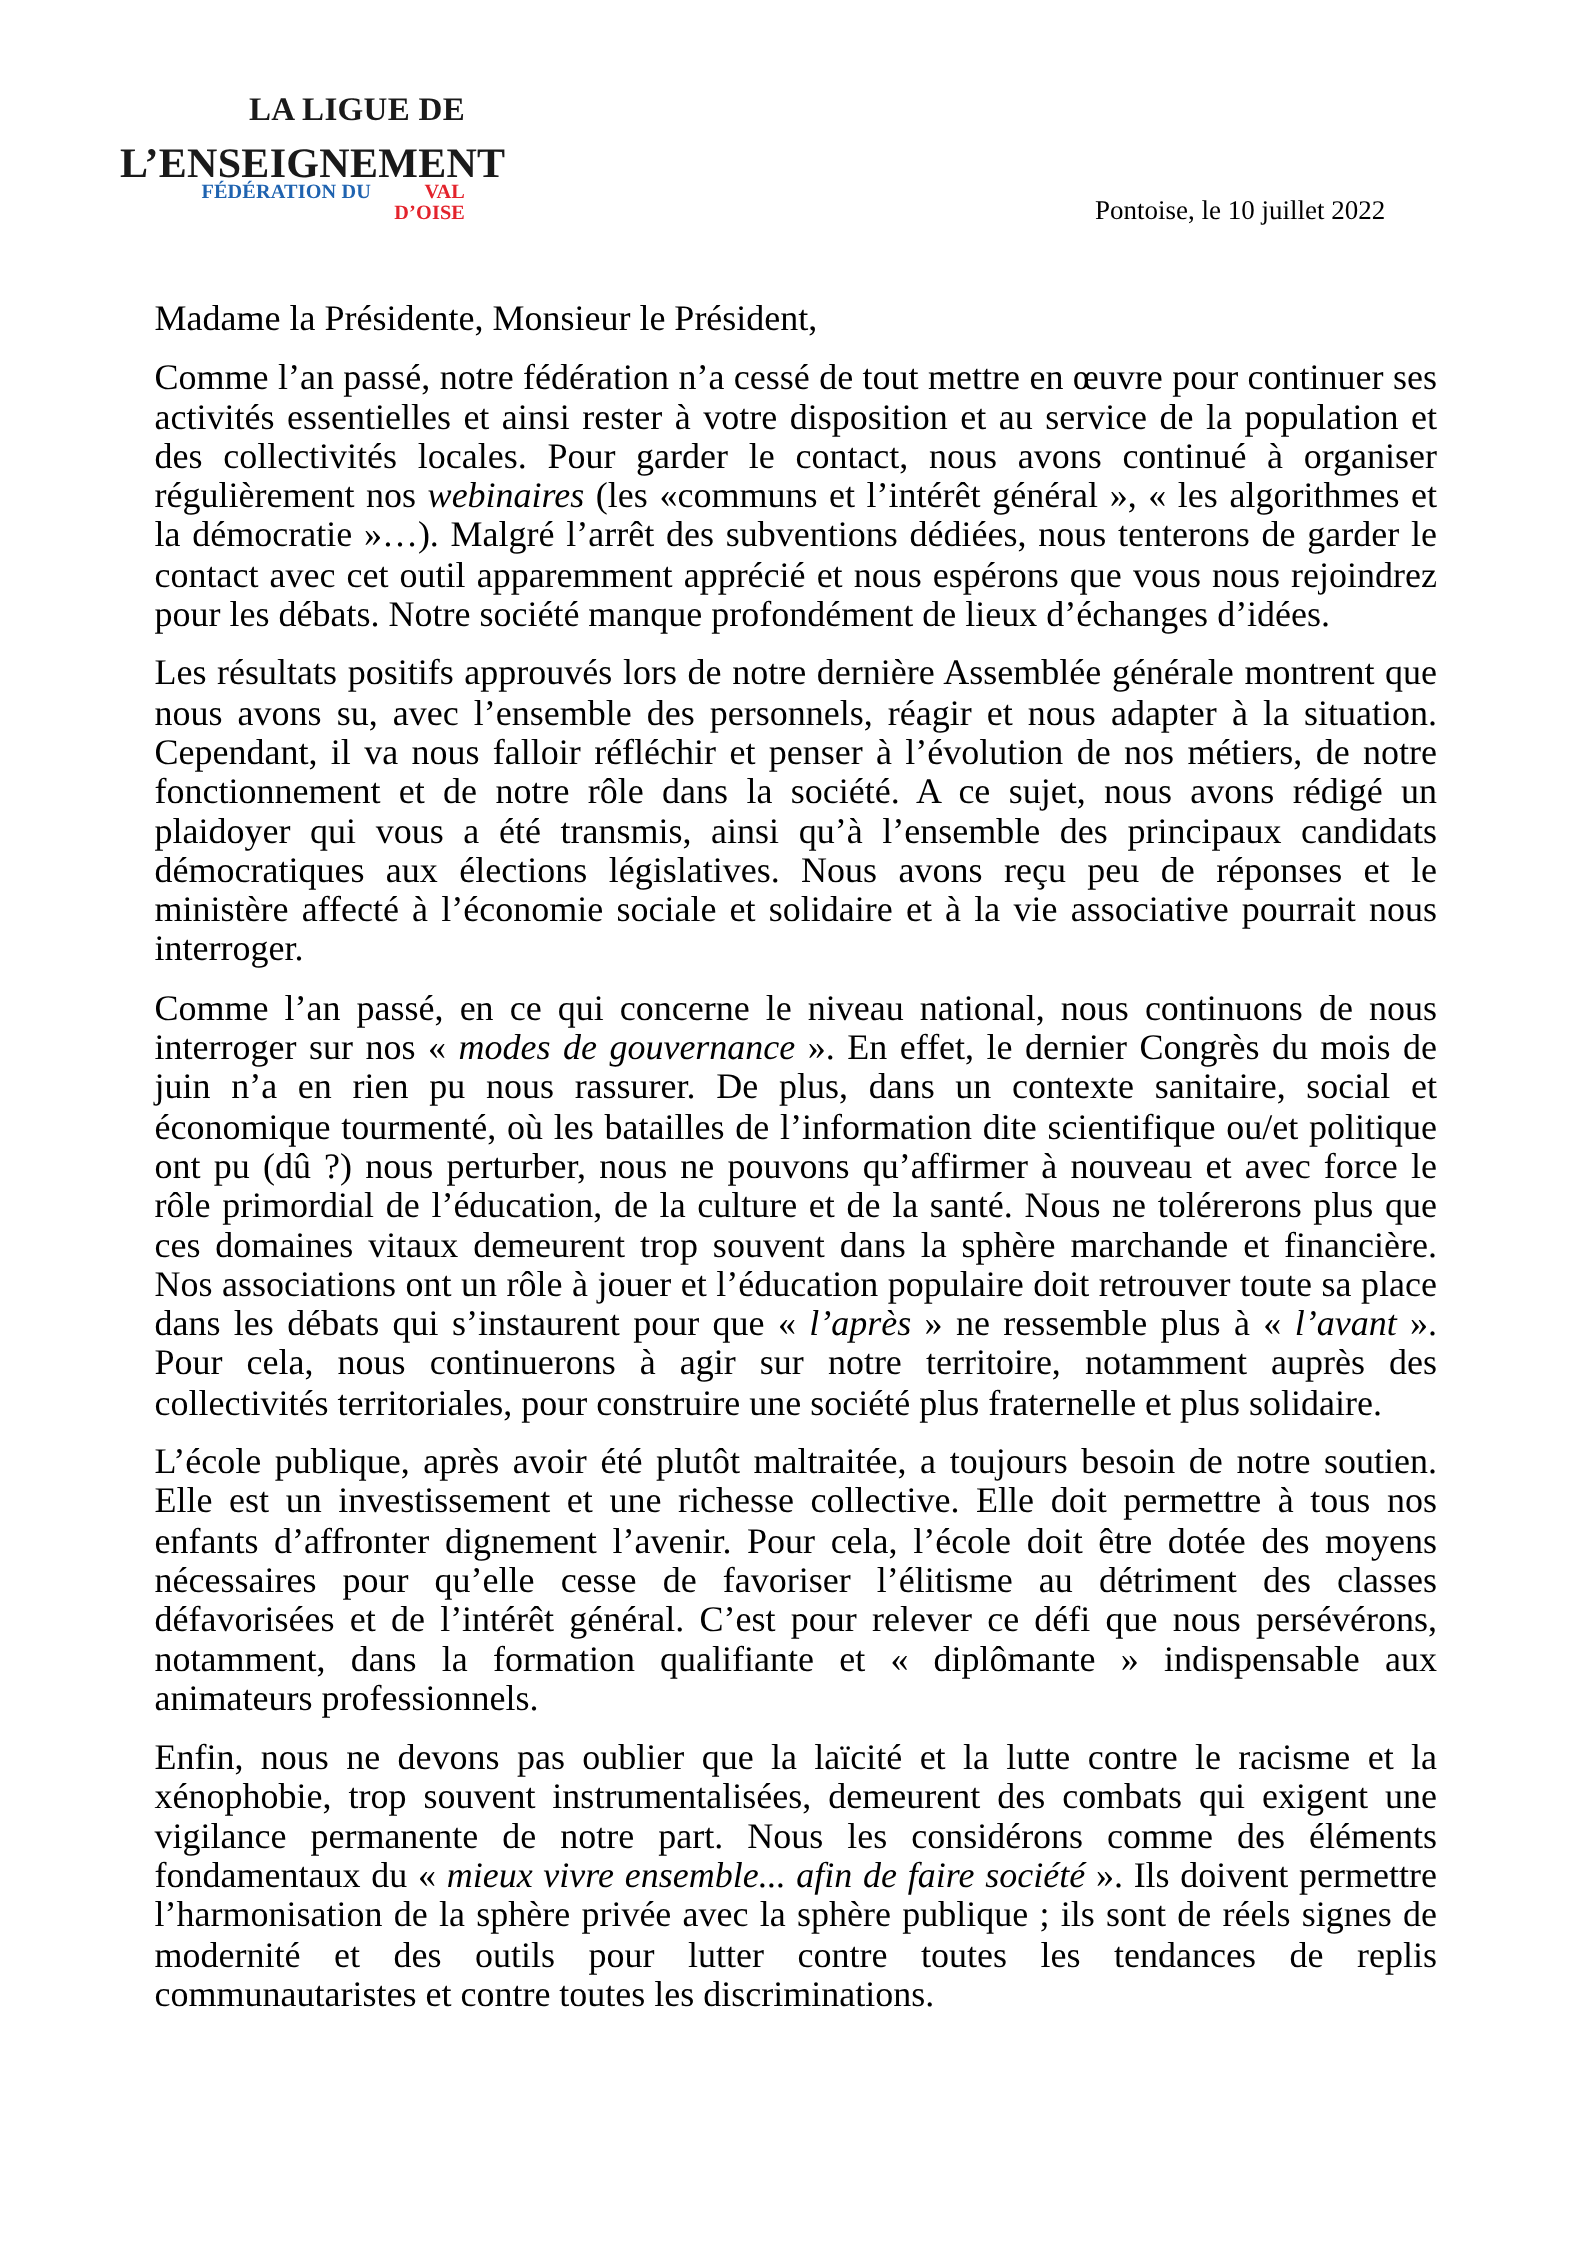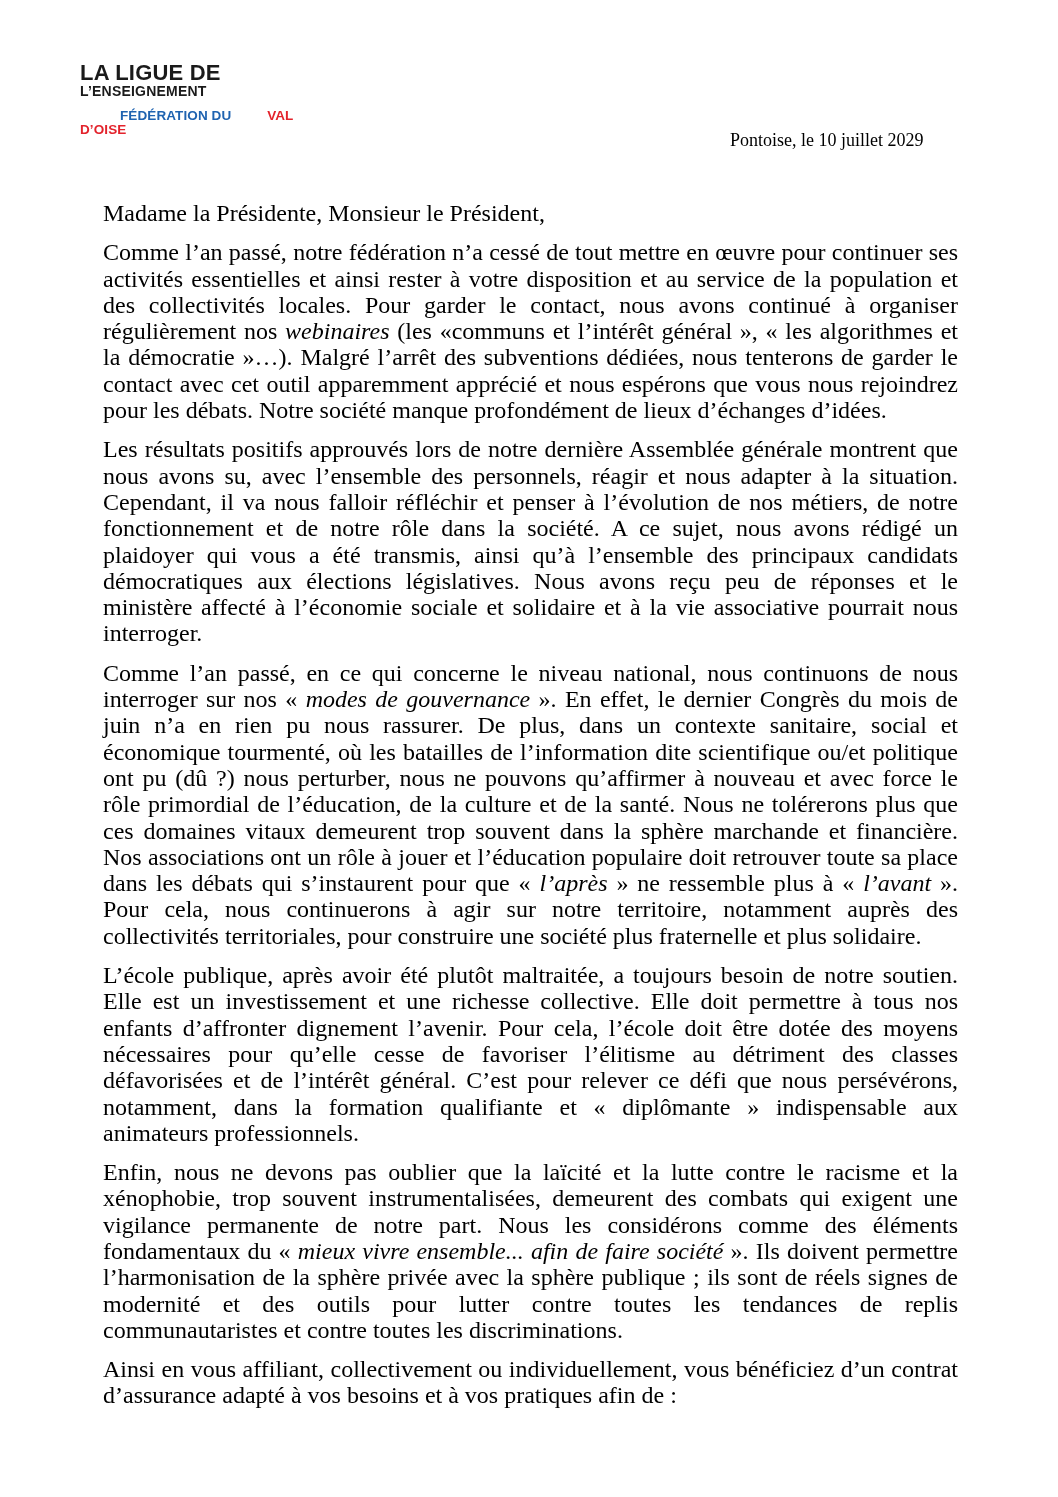--- a/index.html
+++ b/index.html
@@ -1,40 +1,39 @@
 <!DOCTYPE html>
 <html><head>
 <meta charset="utf-8">
 <style>
   html, body { margin: 0; padding: 0; background: #ffffff; }
   body { width: 1058px; height: 1497px; position: relative; overflow: hidden; }
-  .logo { position: absolute; left: 80px; top: 62px; width: 230px; text-align: left; font-family: Liberation Sans, sans-serif; font-weight: bold; line-height: 1; }
+  .logo { position: absolute; left: 80px; top: 62px; width: 230px; text-align: right; font-family: Liberation Serif, serif; font-weight: bold; line-height: 1; }
   .logo .l1 { font-size: 22px; color: #1a1a1a; letter-spacing: 0.2px; display: block; height: 22px; }
-  .logo .l2 { font-size: 14px; color: #1a1a1a; letter-spacing: 0.2px; display: block; height: 23px; margin-top: 0px; }
+  .logo .l2 { font-size: 28px; color: #1a1a1a; letter-spacing: 0.2px; display: block; height: 23px; margin-top: 12px; }
   .logo .l3 { font-size: 13.5px; display: block; margin-top: 2px; letter-spacing: 0.1px; }
   .logo .blue { color: #1f63b0; margin-left: 40px; }
   .logo .red { color: #e3232c; margin-left: 32px; }
   .date { position: absolute; left: 730px; top: 130px; font-family: "Liberation Serif", serif; font-size: 18px; color: #000; }
   .content { position: absolute; left: 103px; top: 200px; width: 855px; font-family: "Liberation Serif", serif; font-size: 24px; line-height: 26.3px; color: #000; text-align: justify; }
   .content p { margin: 0 0 13px 0; }
   .content .salutation { margin-bottom: 13px; }
   em { }
 </style>
 </head>
 <body>
 
 <div class="logo">
   <span class="l1">LA LIGUE DE</span>
   <span class="l2">L’ENSEIGNEMENT</span>
   <span class="l3"><span class="blue">FÉDÉRATION DU </span><span class="red">VAL D’OISE</span></span>
 </div>
 
-<div class="date">Pontoise, le 10 juillet 2029</div>
+<div class="date">Pontoise, le 10 juillet 2022</div>
 
 <div class="content">
   <p class="salutation">Madame la Présidente, Monsieur le Président,</p>
   <p><span>Comme l’an passé, notre fédération n’a cessé de tout mettre en œuvre pour continuer ses activités essentielles et ainsi rester à votre disposition et au service de la population et des collectivités locales. Pour garder le contact, nous avons continué à organiser régulièrement nos </span><em>webinaires</em><span> (les «communs et l’intérêt général », « les algorithmes et la démocratie »…). Malgré l’arrêt des subventions dédiées, nous tenterons de garder le contact avec cet outil apparemment apprécié et nous espérons que vous nous rejoindrez pour les débats. Notre société manque profondément de lieux d’échanges d’idées.</span></p>
   <p>Les résultats positifs approuvés lors de notre dernière Assemblée générale montrent que nous avons su, avec l’ensemble des personnels, réagir et nous adapter à la situation. Cependant, il va nous falloir réfléchir et penser à l’évolution de nos métiers, de notre fonctionnement et de notre rôle dans la société. A ce sujet, nous avons rédigé un plaidoyer qui vous a été transmis, ainsi qu’à l’ensemble des principaux candidats démocratiques aux élections législatives. Nous avons reçu peu de réponses et le ministère affecté à l’économie sociale et solidaire et à la vie associative pourrait nous interroger.</p>
   <p><span>Comme l’an passé, en ce qui concerne le niveau national, nous continuons de nous interroger sur nos « </span><em>modes de gouvernance</em><span> ». En effet, le dernier Congrès du mois de juin n’a en rien pu nous rassurer. De plus, dans un contexte sanitaire, social et économique tourmenté, où les batailles de l’information dite scientifique ou/et politique ont pu (dû ?) nous perturber, nous ne pouvons qu’affirmer à nouveau et avec force le rôle primordial de l’éducation, de la culture et de la santé. Nous ne tolérerons plus que ces domaines vitaux demeurent trop souvent dans la sphère marchande et financière. Nos associations ont un rôle à jouer et l’éducation populaire doit retrouver toute sa place dans les débats qui s’instaurent pour que « </span><em>l’après</em><span> » ne ressemble plus à « </span><em>l’avant</em><span> ».  Pour cela, nous continuerons à agir sur notre territoire, notamment auprès des collectivités territoriales, pour construire une société plus fraternelle et plus solidaire.</span></p>
   <p>L’école publique, après avoir été plutôt maltraitée, a toujours besoin de notre soutien. Elle est un investissement et une richesse collective. Elle doit permettre à tous nos enfants d’affronter dignement l’avenir. Pour cela, l’école doit être dotée des moyens nécessaires pour qu’elle cesse de favoriser l’élitisme au détriment des classes défavorisées et de l’intérêt général. C’est pour relever ce défi que nous persévérons, notamment, dans la formation qualifiante et « diplômante » indispensable aux animateurs professionnels.</p>
   <p><span>Enfin, nous ne devons pas oublier que la laïcité et la lutte contre le racisme et la xénophobie, trop souvent instrumentalisées, demeurent des combats qui exigent une vigilance permanente de notre part. Nous les considérons comme des éléments fondamentaux du « </span><em>mieux vivre ensemble... afin de faire société</em><span> ». Ils doivent permettre l’harmonisation de la sphère privée avec la sphère publique ; ils sont de réels signes de modernité et des outils pour lutter contre toutes les tendances de replis communautaristes et contre toutes les discriminations.</span></p>
-  <p>Ainsi en vous affiliant, collectivement ou individuellement, vous bénéficiez d’un contrat d’assurance adapté à vos besoins et à vos pratiques afin de :</p>
 </div>
 
 </body></html>

